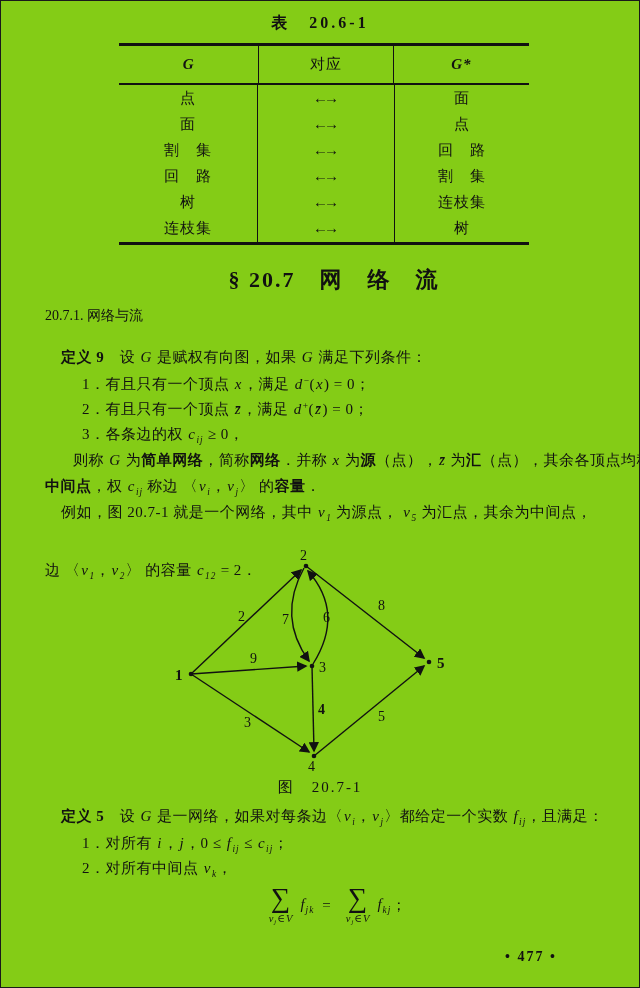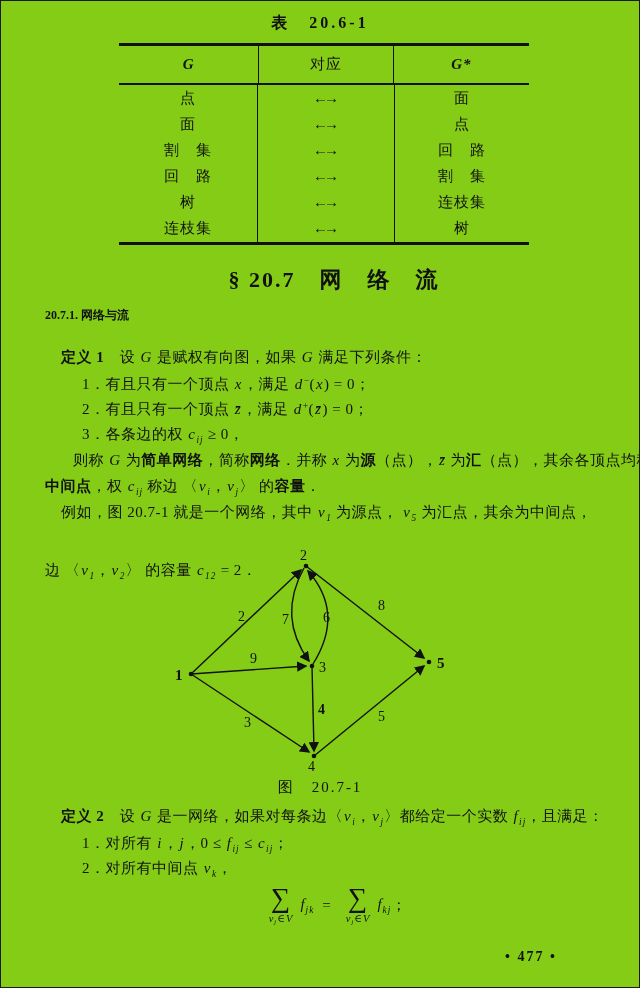--- a/index.html
+++ b/index.html
@@ -23,21 +23,21 @@
   .trow.head{flex:0 0 37px;border-bottom:2px solid #111;font-size:15px;}
   .tcell{text-align:center;letter-spacing:1px;}
   .c1{width:140px;}
   .c2{width:134px;border-left:1.5px solid #111;border-right:1.5px solid #111;align-self:stretch;display:flex;align-items:center;justify-content:center;}
   .c3{width:136px;}
   .gvar{font-style:italic;font-weight:bold;font-size:15px;}
   .arrowcell{font-weight:bold;letter-spacing:-4px;padding-right:4px;}
 
   
   .sec-head{top:264px;left:0;right:0;text-align:center;font-weight:bold;font-size:22px;letter-spacing:2px;padding-left:28px;}
-  .sub-head{top:306px;left:44px;font-weight:bold;font-size:12px;}
+  .sub-head{top:306px;left:44px;font-weight:normal;font-size:14px;}
 
   .bl{font-size:15px;letter-spacing:0.5px;}
 
   
   .fig{top:548px;left:140px;width:350px;height:232px;}
   .fig-caption{top:777px;left:0;right:0;text-align:center;font-size:15px;letter-spacing:2px;}
   svg text{font-family:"Liberation Serif","DejaVu Serif",serif;font-size:14px;fill:#111;}
   svg text.vb{font-weight:bold;font-size:15px;}
   svg line,svg path.edge{stroke:#111;stroke-width:1.4;fill:none;}
 
@@ -93,21 +93,21 @@
     <div class="trow">
       <div class="tcell c1">连枝集</div>
       <div class="tcell c2 arrowcell">←→</div>
       <div class="tcell c3">树</div>
     </div>
   </div>
 
   <div class="abs sec-head">§ 20.7　网　络　流</div>
   <div class="abs sub-head">20.7.1. 网络与流</div>
 
-  <div class="abs bl" style="top:347px;left:60px;"><span class="seg-b">定义 1</span><span>　设 </span><span class="seg-v">G</span><span> 是赋权有向图，如果 </span><span class="seg-v">G</span><span> 满足下列条件：</span></div>
+  <div class="abs bl" style="top:347px;left:60px;"><span class="seg-b">定义 9</span><span>　设 </span><span class="seg-v">G</span><span> 是赋权有向图，如果 </span><span class="seg-v">G</span><span> 满足下列条件：</span></div>
   <div class="abs bl" style="top:374px;left:81px;"><span>1．有且只有一个顶点 </span><span class="seg-v">x</span><span>，满足 </span><span class="seg-v">d</span><span class="seg-sup">−</span><span>(</span><span class="seg-v">x</span><span>) = 0；</span></div>
   <div class="abs bl" style="top:399px;left:81px;"><span>2．有且只有一个顶点 </span><span class="seg-v">z̄</span><span>，满足 </span><span class="seg-v">d</span><span class="seg-sup">+</span><span>(</span><span class="seg-v">z̄</span><span>) = 0；</span></div>
   <div class="abs bl" style="top:424px;left:81px;"><span>3．各条边的权 </span><span class="seg-v">c</span><span class="seg-sub">ij</span><span> ≥ 0，</span></div>
   <div class="abs bl" style="top:450px;left:44px;margin-left:28px;"><span>则称 </span><span class="seg-v">G</span><span> 为</span><span class="seg-b">简单网络</span><span>，简称</span><span class="seg-b">网络</span><span>．并称 </span><span class="seg-v">x</span><span> 为</span><span class="seg-b">源</span><span>（点），</span><span class="seg-v">z̄</span><span> 为</span><span class="seg-b">汇</span><span>（点），其余各顶点均称</span></div>
   <div class="abs bl" style="top:476px;left:44px;"><span class="seg-b">中间点</span><span>，权 </span><span class="seg-v">c</span><span class="seg-sub">ij</span><span> 称边 〈</span><span class="seg-v">v</span><span class="seg-sub">i</span><span>，</span><span class="seg-v">v</span><span class="seg-sub">j</span><span>〉 的</span><span class="seg-b">容量</span><span>．</span></div>
   <div class="abs bl" style="top:502px;left:60px;"><span>例如，图 20.7-1 就是一个网络，其中 </span><span class="seg-v">v</span><span class="seg-sub">1</span><span> 为源点， </span><span class="seg-v">v</span><span class="seg-sub">5</span><span> 为汇点，其余为中间点，</span></div>
   <div class="abs bl" style="top:560px;left:44px;"><span>边 〈</span><span class="seg-v">v</span><span class="seg-sub">1</span><span>，</span><span class="seg-v">v</span><span class="seg-sub">2</span><span>〉 的容量 </span><span class="seg-v">c</span><span class="seg-sub">12</span><span> = 2．</span></div>
 
   <div class="abs fig">
     <svg width="350" height="232" viewBox="0 0 350 232">
@@ -143,21 +143,21 @@
       <text x="103" y="178">3</text>
       <text x="141" y="75">7</text>
       <text x="182" y="73">6</text>
       <text x="237" y="61">8</text>
       <text x="177" y="165" style="font-weight:bold">4</text>
       <text x="237" y="172">5</text>
     </svg>
   </div>
   <div class="abs fig-caption">图　20.7-1</div>
 
-  <div class="abs bl" style="top:806px;left:60px;"><span class="seg-b">定义 2</span><span>　设 </span><span class="seg-v">G</span><span> 是一网络，如果对每条边〈</span><span class="seg-v">v</span><span class="seg-sub">i</span><span>，</span><span class="seg-v">v</span><span class="seg-sub">j</span><span>〉都给定一个实数 </span><span class="seg-v">f</span><span class="seg-sub">ij</span><span>，且满足：</span></div>
+  <div class="abs bl" style="top:806px;left:60px;"><span class="seg-b">定义 5</span><span>　设 </span><span class="seg-v">G</span><span> 是一网络，如果对每条边〈</span><span class="seg-v">v</span><span class="seg-sub">i</span><span>，</span><span class="seg-v">v</span><span class="seg-sub">j</span><span>〉都给定一个实数 </span><span class="seg-v">f</span><span class="seg-sub">ij</span><span>，且满足：</span></div>
   <div class="abs bl" style="top:833px;left:81px;"><span>1．对所有 </span><span class="seg-v">i</span><span>，</span><span class="seg-v">j</span><span>，0 ≤ </span><span class="seg-v">f</span><span class="seg-sub">ij</span><span> ≤ </span><span class="seg-v">c</span><span class="seg-sub">ij</span><span>；</span></div>
   <div class="abs bl" style="top:858px;left:81px;"><span>2．对所有中间点 </span><span class="seg-v">v</span><span class="seg-sub">k</span><span>，</span></div>
 
   <div class="abs formula">
     <span class="bigsum">
       <span class="sigma">∑</span>
       <span class="limit"><span class="seg-v">v</span><span class="seg-sub">j</span><span>∈</span><span class="seg-v">V</span></span>
     </span>
     <span class="fterm"><span class="seg-v">f</span><span class="seg-sub">jk</span></span>
     <span class="feq">=</span>

